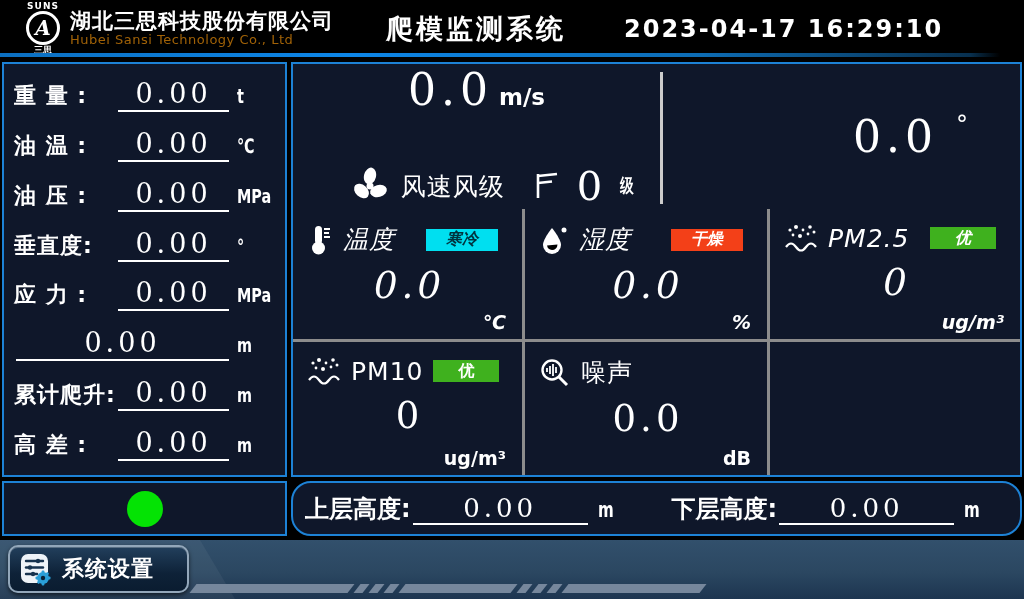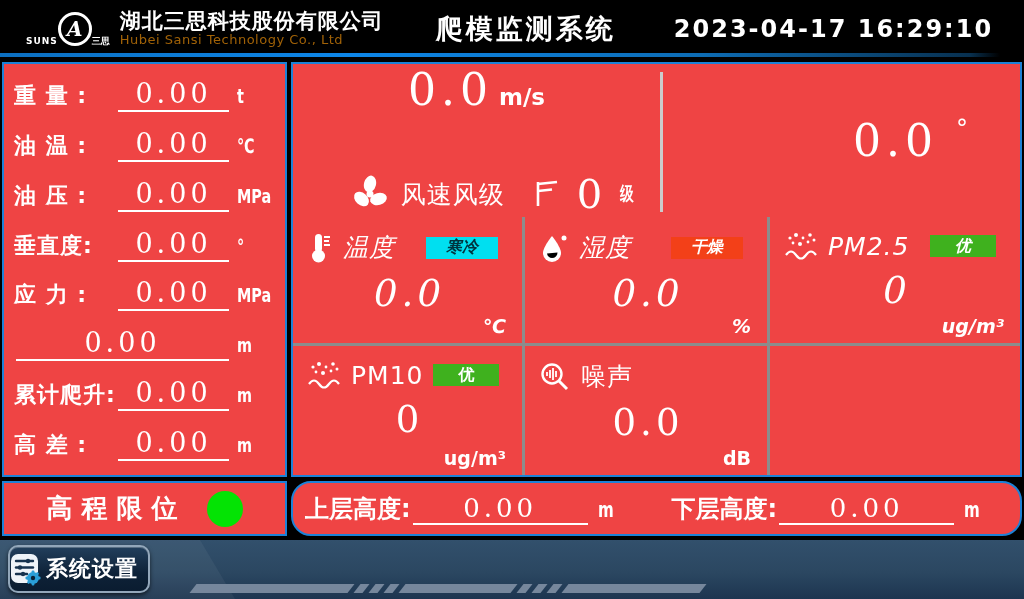--- a/index.html
+++ b/index.html
@@ -5,56 +5,56 @@
   * { margin:0; padding:0; box-sizing:border-box; }
   html,body { background:#000; }
   body { font-family:"DejaVu Sans","Liberation Sans",sans-serif; }
   .screen { position:relative; width:1024px; height:599px; background:#000; overflow:hidden;
             display:flex; flex-direction:column; color:#fff; }
 
   
   .header { flex:0 0 57px; position:relative; display:flex; align-items:center; padding-left:26px; }
   .header-line { position:absolute; left:0; bottom:0; height:4px; width:1000px;
     background:linear-gradient(to right,#0c6fc0 0%, var(--header-line,#0d86e8) 35%, #0d6cb4 70%, #08304f 97%, transparent 100%); }
-  .logo { display:flex; align-items:flex-end; line-height:1; margin-right:10px; }
+  .logo { display:flex; flex-direction:column; align-items:center; line-height:1; margin-right:10px; }
   .logo-top { font-size:9px; font-weight:bold; letter-spacing:1px; }
   .logo-circle { width:34px; height:34px; border:3px solid #fff; border-radius:50%;
     display:flex; align-items:center; justify-content:center; font-weight:bold; font-size:20px;
     font-style:italic; font-family:"DejaVu Serif",serif; }
   .logo-bottom { font-size:9px; font-weight:bold; margin-top:1px; }
   .company { line-height:1.15; }
   .company-cn { font-size:21px; font-weight:bold; letter-spacing:1px; }
   .company-en { font-size:13px; color:#a16207; letter-spacing:0.5px; }
   .sys-title { font-size:27px; font-weight:bold; letter-spacing:3px; margin-left:52px; }
   .datetime { font-size:24px; font-weight:bold; letter-spacing:2px; margin-left:58px; }
 
   
   .content { flex:0 0 420px; display:flex; gap:4px; padding:5px 2px 0 2px; }
-  .panel { border:2px solid var(--panel-border,#1d82d6); background:#ef4444; }
+  .panel { border:2px solid var(--panel-border,#1d82d6); background:#0f172a; }
 
   
   .metrics { width:285px; display:flex; flex-direction:column; justify-content:space-around;
              padding:6px 8px 6px 10px; }
   .m-row { display:flex; align-items:baseline; }
   .m-label { width:102px; font-size:22px; font-weight:bold; white-space:nowrap; letter-spacing:1px; }
   .m-value { flex:1; text-align:center; font-family:"DejaVu Serif",serif; font-size:27px;
              letter-spacing:4px; border-bottom:2px solid #fff; padding-bottom:1px; margin:0 8px 0 2px; }
   .m-unit { width:40px; font-size:20px; font-weight:bold; text-align:left; }
   .cond { display:inline-block; transform:scaleX(.72); transform-origin:left; white-space:nowrap; }
 
   
   .right { flex:1; display:flex; flex-direction:column; }
   .wind-row { flex:0 0 138px; display:flex; }
   .wind-speed { flex:0 0 367px; display:flex; flex-direction:column; justify-content:center;gap:48px; }
   .wind-divider { width:3px; background:var(--divider-white,#ccc); margin:8px 0 5px 0; }
   .wind-dir { flex:1; display:flex; flex-direction:column; justify-content:center; }
   .big-val { font-family:"DejaVu Serif",serif; font-size:44px; letter-spacing:5px; }
   .ws-top { text-align:center; }
   .ws-unit { font-size:23px; font-weight:bold; letter-spacing:0; margin-left:6px; }
-  .ws-bottom { display:flex; align-items:center; justify-content:center; gap:12px; margin-top:8px;padding-left:37px; }
+  .ws-bottom { display:flex; align-items:center; justify-content:center; gap:12px; margin-top:0;padding-left:37px; }
   .ws-label, .wd-label { font-size:25px; letter-spacing:1px; }
   .level-val { font-family:"DejaVu Serif",serif; font-size:40px; margin:0 6px; }
   .level-unit { font-size:19px; font-weight:bold; }
   .wd-top { text-align:right; padding-right:52px; }
   .deg { font-size:24px; vertical-align:top; margin-left:18px; }
   .wd-bottom { display:flex; align-items:center; margin-top:6px; padding-left:45px; gap:14px; }
   .north-box { width:116px; height:44px; margin-left:48px; display:flex; align-items:center;
                justify-content:center; font-size:27px; font-weight:bold; }
 
   
@@ -82,24 +82,24 @@
               font-size:26px; letter-spacing:4px; border-bottom:2px solid #fff; margin:0 10px 0 2px; }
   .lv-unit { font-size:21px; font-weight:bold; margin-right:14px; }
   .lv-group + .lv-group { margin-left:30px; }
 
   
   .footer { flex:1; position:relative; margin-top:4px;
             background:linear-gradient(180deg,#32506c 0%, var(--footer-bg,#2b4761) 55%, #1d3550 100%); }
   .footer-accent { position:absolute; left:0; top:0; height:100%; width:235px;
                    background:rgba(255,255,255,0.05);
                    clip-path:polygon(0 0, 200px 0, 235px 100%, 0 100%); }
-  .settings-btn { position:absolute; left:8px; top:5px; width:142px; height:48px; border-radius:10px;
+  .settings-btn { position:absolute; left:8px; top:5px; width:181px; height:48px; border-radius:10px;
     background:linear-gradient(180deg,#223f5c 0%, #0e2238 60%, #0a1c30 100%);
     border:2px solid #93a7ba; box-shadow:0 2px 4px rgba(0,0,0,.6), inset 0 1px 0 rgba(255,255,255,.25);
-    display:flex; align-items:center; gap:4px; cursor:pointer; }
+    display:flex; align-items:center; gap:10px; padding-left:10px; cursor:pointer; }
   .settings-label { font-size:22px; font-weight:bold; color:#fff; letter-spacing:1px; }
   .stripes { position:absolute; left:193px; bottom:6px; height:9px; display:flex; gap:6px; }
   .stripes .seg { background:var(--stripe,#76879c); transform:skewX(-38deg); }
   .seg.b1 { width:158px; } .seg.b2 { width:112px; } .seg.b3 { width:138px; }
   .seg.sl { width:9px; }
 
   .icon { flex:0 0 auto; display:inline-flex; }
 </style>
 </head>
 <body>
@@ -313,21 +313,20 @@
           <div class="cell-unit">dB</div>
         </div>
 
         <div class="cell"></div>
       </div>
     </div>
   </div>
 
   <div class="strip">
     <div class="panel limit-box">
-      <span class="limit-label">高程限位</span>
       <span class="limit-light" style="background: rgb(4, 227, 4);"></span>
     </div>
     <div class="panel levels-box">
       <div class="lv-group">
         <span class="lv-label">上层高度:</span>
         <span class="lv-value">0.00</span>
         <span class="lv-unit"><span class="cond">m</span></span>
       </div>
       <div class="lv-group">
         <span class="lv-label">下层高度:</span>

